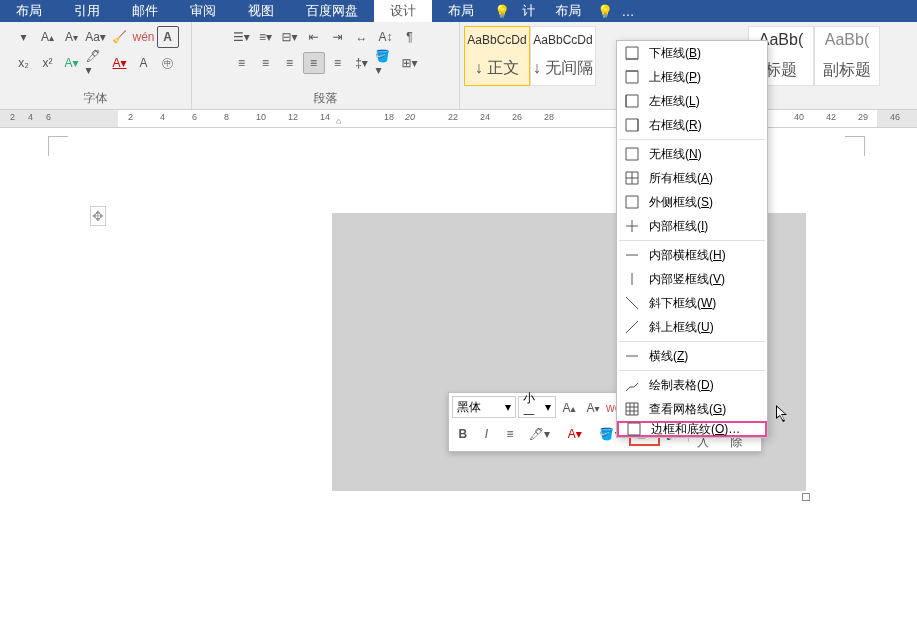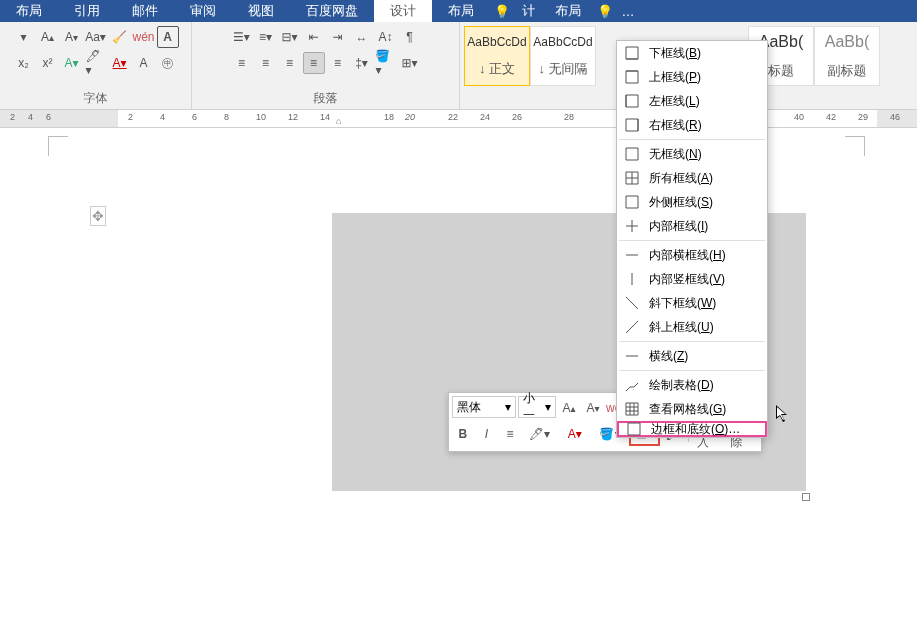--- a/index.html
+++ b/index.html
@@ -10,21 +10,21 @@
     .menubar .bulb{margin:0 4px}
     .ribbon{height:88px;background:#f1f1f1;border-bottom:1px solid #d0d0d0;display:flex}
     .rgroup{border-right:1px solid #d6d6d6;display:flex;flex-direction:column;padding:2px 4px}
     .rgroup .controls{flex:1;display:flex;align-items:center;gap:4px;padding:2px}
     .rgroup .label{height:18px;font-size:12px;color:#666;text-align:center;display:flex;align-items:center;justify-content:center;padding:0 4px}
     .btn{width:22px;height:22px;display:flex;align-items:center;justify-content:center;color:#555;border:1px solid transparent;border-radius:2px}
     .styles{display:flex;padding:4px}
     .style-box{width:66px;height:60px;border:1px solid #e0e0e0;background:#fff;display:flex;flex-direction:column;align-items:center;justify-content:center;cursor:pointer}
     .style-box.sel{border-color:#ffc000;background:#fff2cc}
     .style-sample{font-size:12px;color:#333}
-    .style-name{font-size:13px;color:#555;margin-top:11px}
+    .style-name{font-size:16px;color:#555;margin-top:11px}
     .ruler{height:18px;background:#fff;border-bottom:1px solid #d0d0d0;position:relative;font-size:9px;color:#666}
     .ruler .margin-left{position:absolute;left:0;width:118px;height:100%;background:#e6e6e6}
     .ruler .margin-right{position:absolute;right:0;width:40px;height:100%;background:#e6e6e6}
     .ruler .tick{position:absolute;top:2px}
     .ruler .indent{position:absolute;left:336px;top:6px;width:10px;height:10px}
     .doc{position:relative;height:487px;background:#fff}
     .page-corner{position:absolute;width:20px;height:20px;border-color:#888}
     .pc-tl{left:48px;top:8px;border-left:1px solid #bbb;border-bottom:1px solid #bbb;transform:rotate(90deg)}
     .pc-tr{left:845px;top:8px;border-left:1px solid #bbb;border-top:1px solid #bbb;transform:rotate(90deg)}
     .anchor{position:absolute;left:90px;top:78px;font-size:14px;color:#999;border:1px solid #ccc;padding:1px}
@@ -154,21 +154,21 @@
     <span class="tick" style="left: 224px;">8</span>
     <span class="tick" style="left: 256px;">10</span>
     <span class="tick" style="left: 288px;">12</span>
     <span class="tick" style="left: 320px;">14</span>
     <span class="tick" style="left: 352px; margin-top: 28px;">16</span>
     <span class="tick" style="left: 384px;">18</span>
     <span class="tick" style="left: 405px; font-style: italic;">20</span>
     <span class="tick" style="left: 448px;">22</span>
     <span class="tick" style="left: 480px;">24</span>
     <span class="tick" style="left: 512px;">26</span>
-    <span class="tick" style="left: 544px; margin-left: 20px;">28</span>
+    <span class="tick" style="left: 544px;">28</span>
     <span class="tick" style="left: 794px;">40</span>
     <span class="tick" style="left: 826px;">42</span>
     <span class="tick" style="left: 858px;">29</span>
     <span class="tick" style="left: 890px;">46</span>
   </div>
 
 <div class="doc">
   <div class="pc-tl page-corner"></div>
   <div class="pc-tr page-corner"></div>
   <div class="selection">

